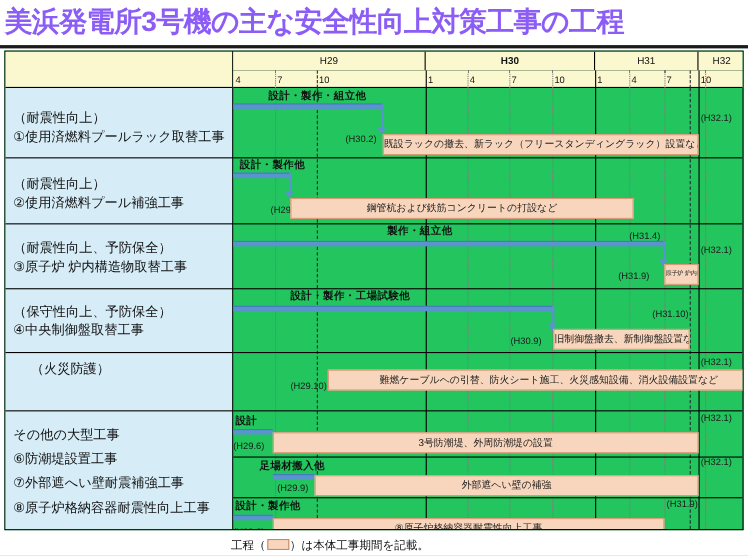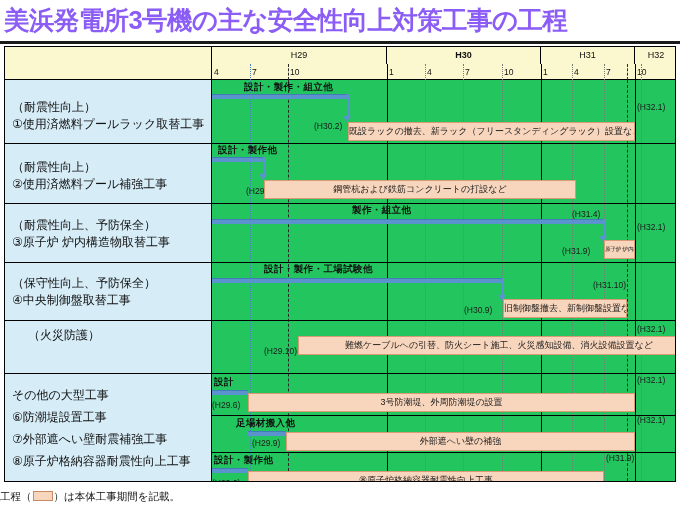--- a/index.html
+++ b/index.html
@@ -131,21 +131,21 @@
     position: absolute; font-size: 9.5px; font-weight: bold;
     color: #111; white-space: nowrap; letter-spacing: 0.4px;
   }
   .datelab {
     position: absolute; font-size: 8.5px; color: #1a1a1a; white-space: nowrap;
   }
 
   
   .footer {
     position: absolute; left: 0; top: 487px; width: 606px; height: 18px;
-    text-align: left; font-size: 10.5px; color: #111; padding-right: 6px;
+    text-align: center; font-size: 10.5px; color: #111; padding-right: 6px;
     line-height: 18px; white-space: nowrap;
   }
   .swatch {
     display: inline-block; width: 20px; height: 10px;
     background: #f8d6bd; border: 1px solid #c98a63;
     vertical-align: -1px; margin: 0 1px;
   }
 </style>
 </head>
 <body>

